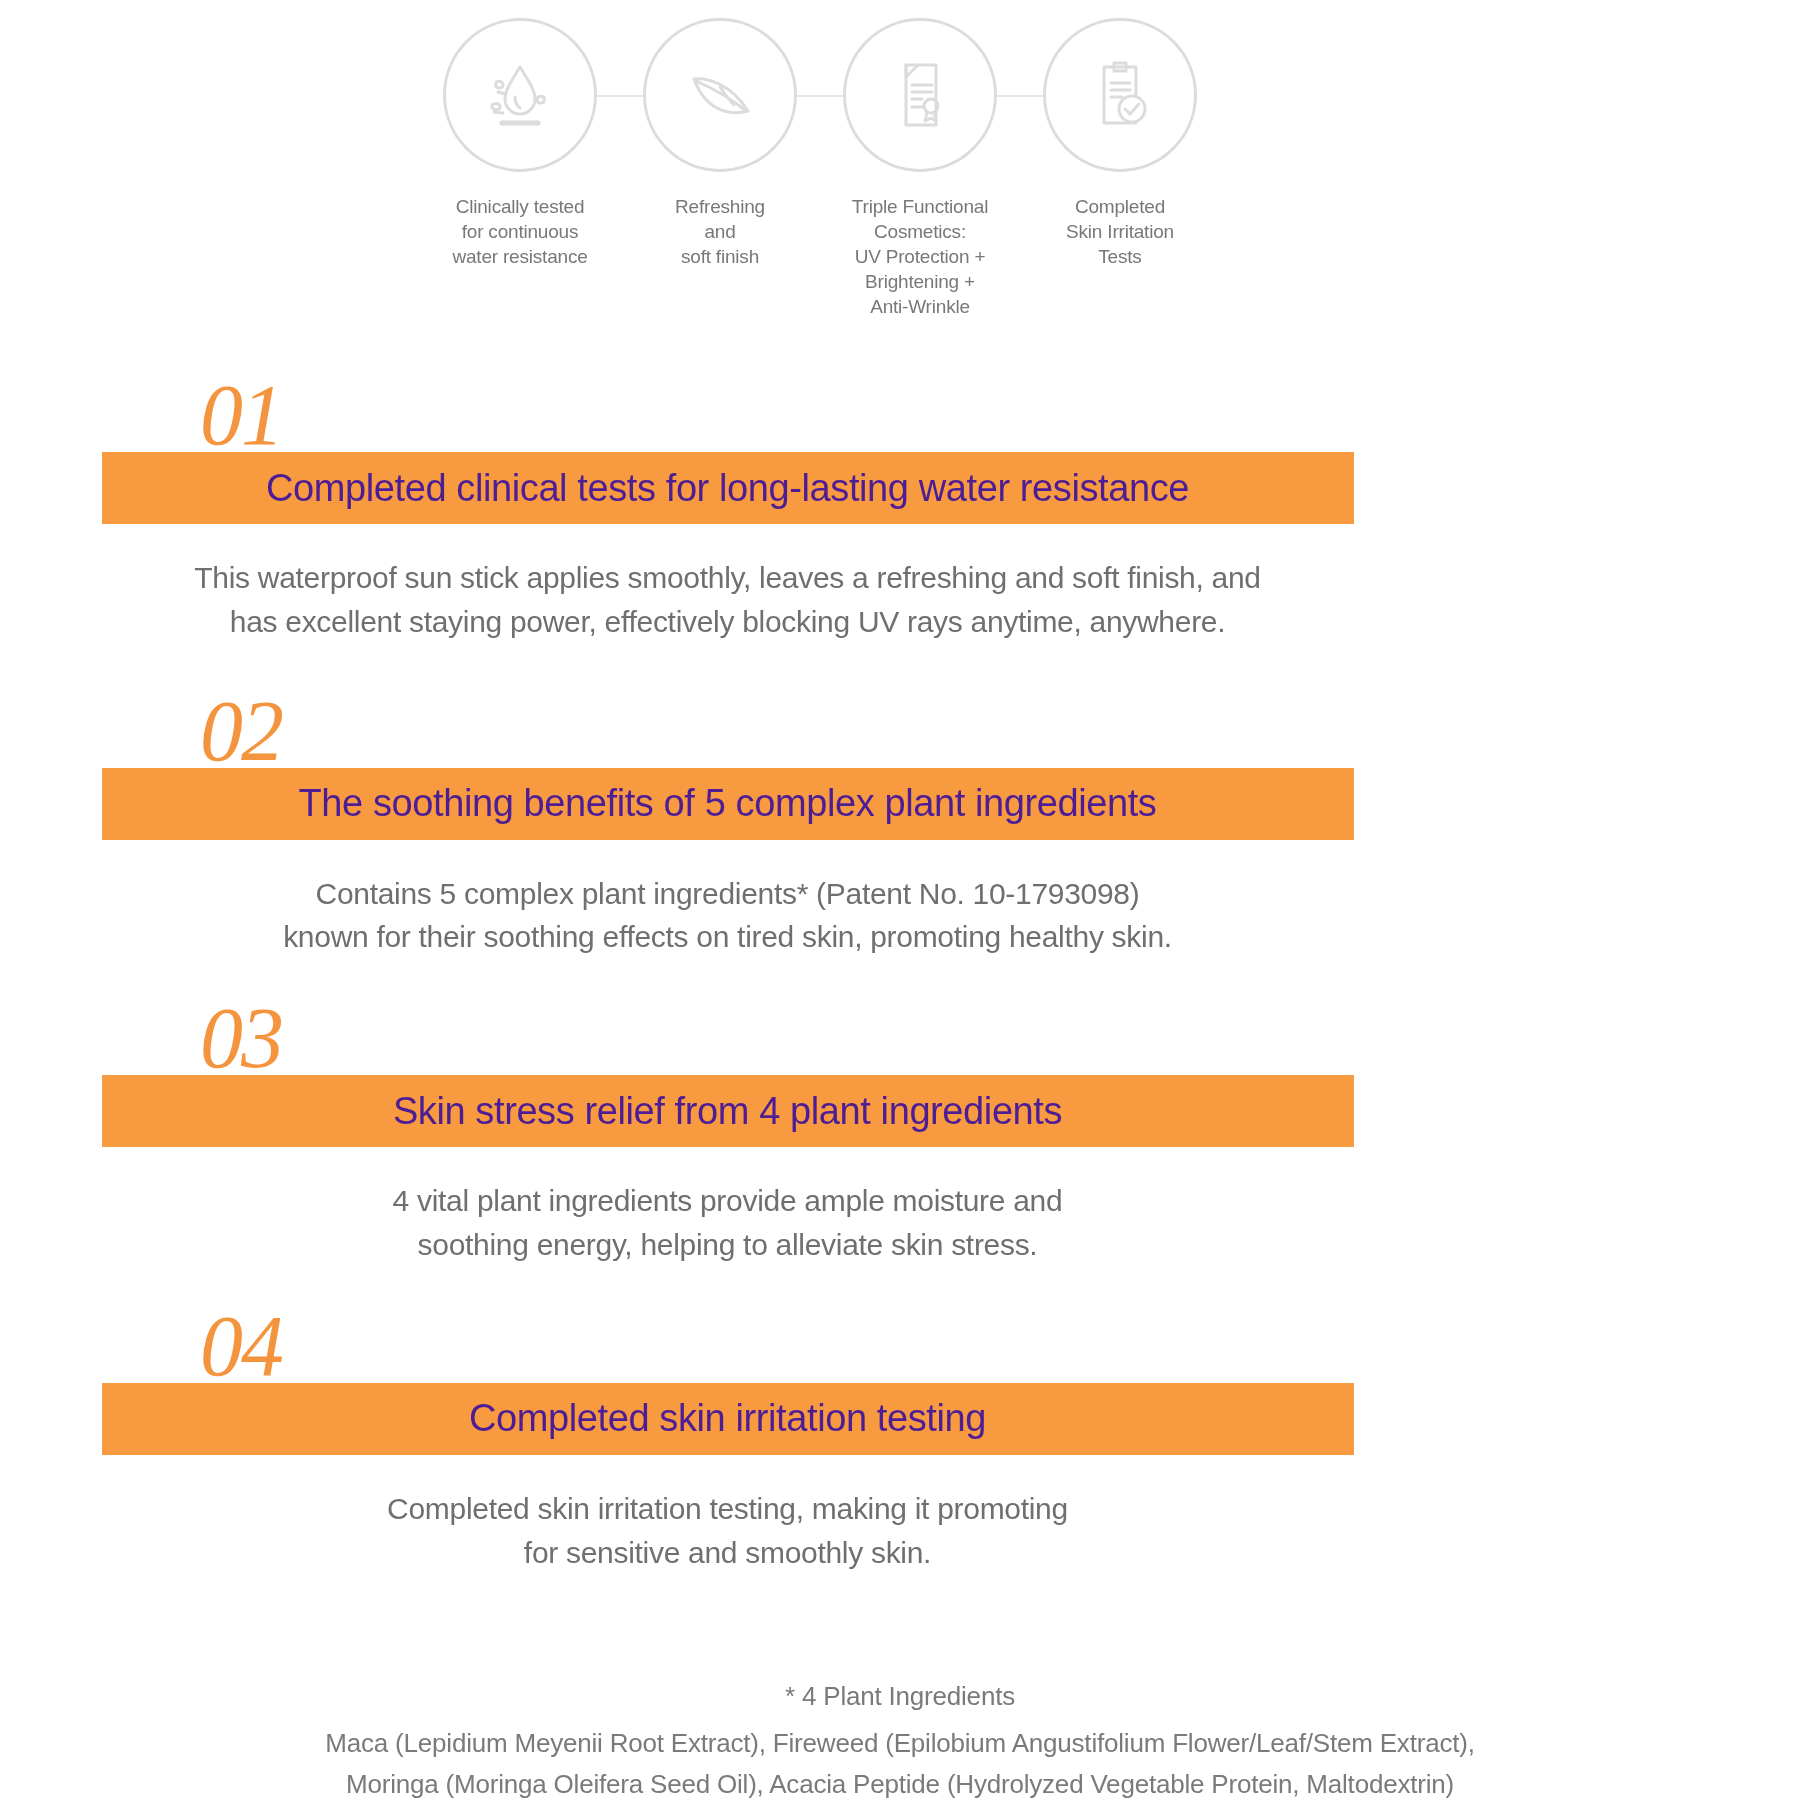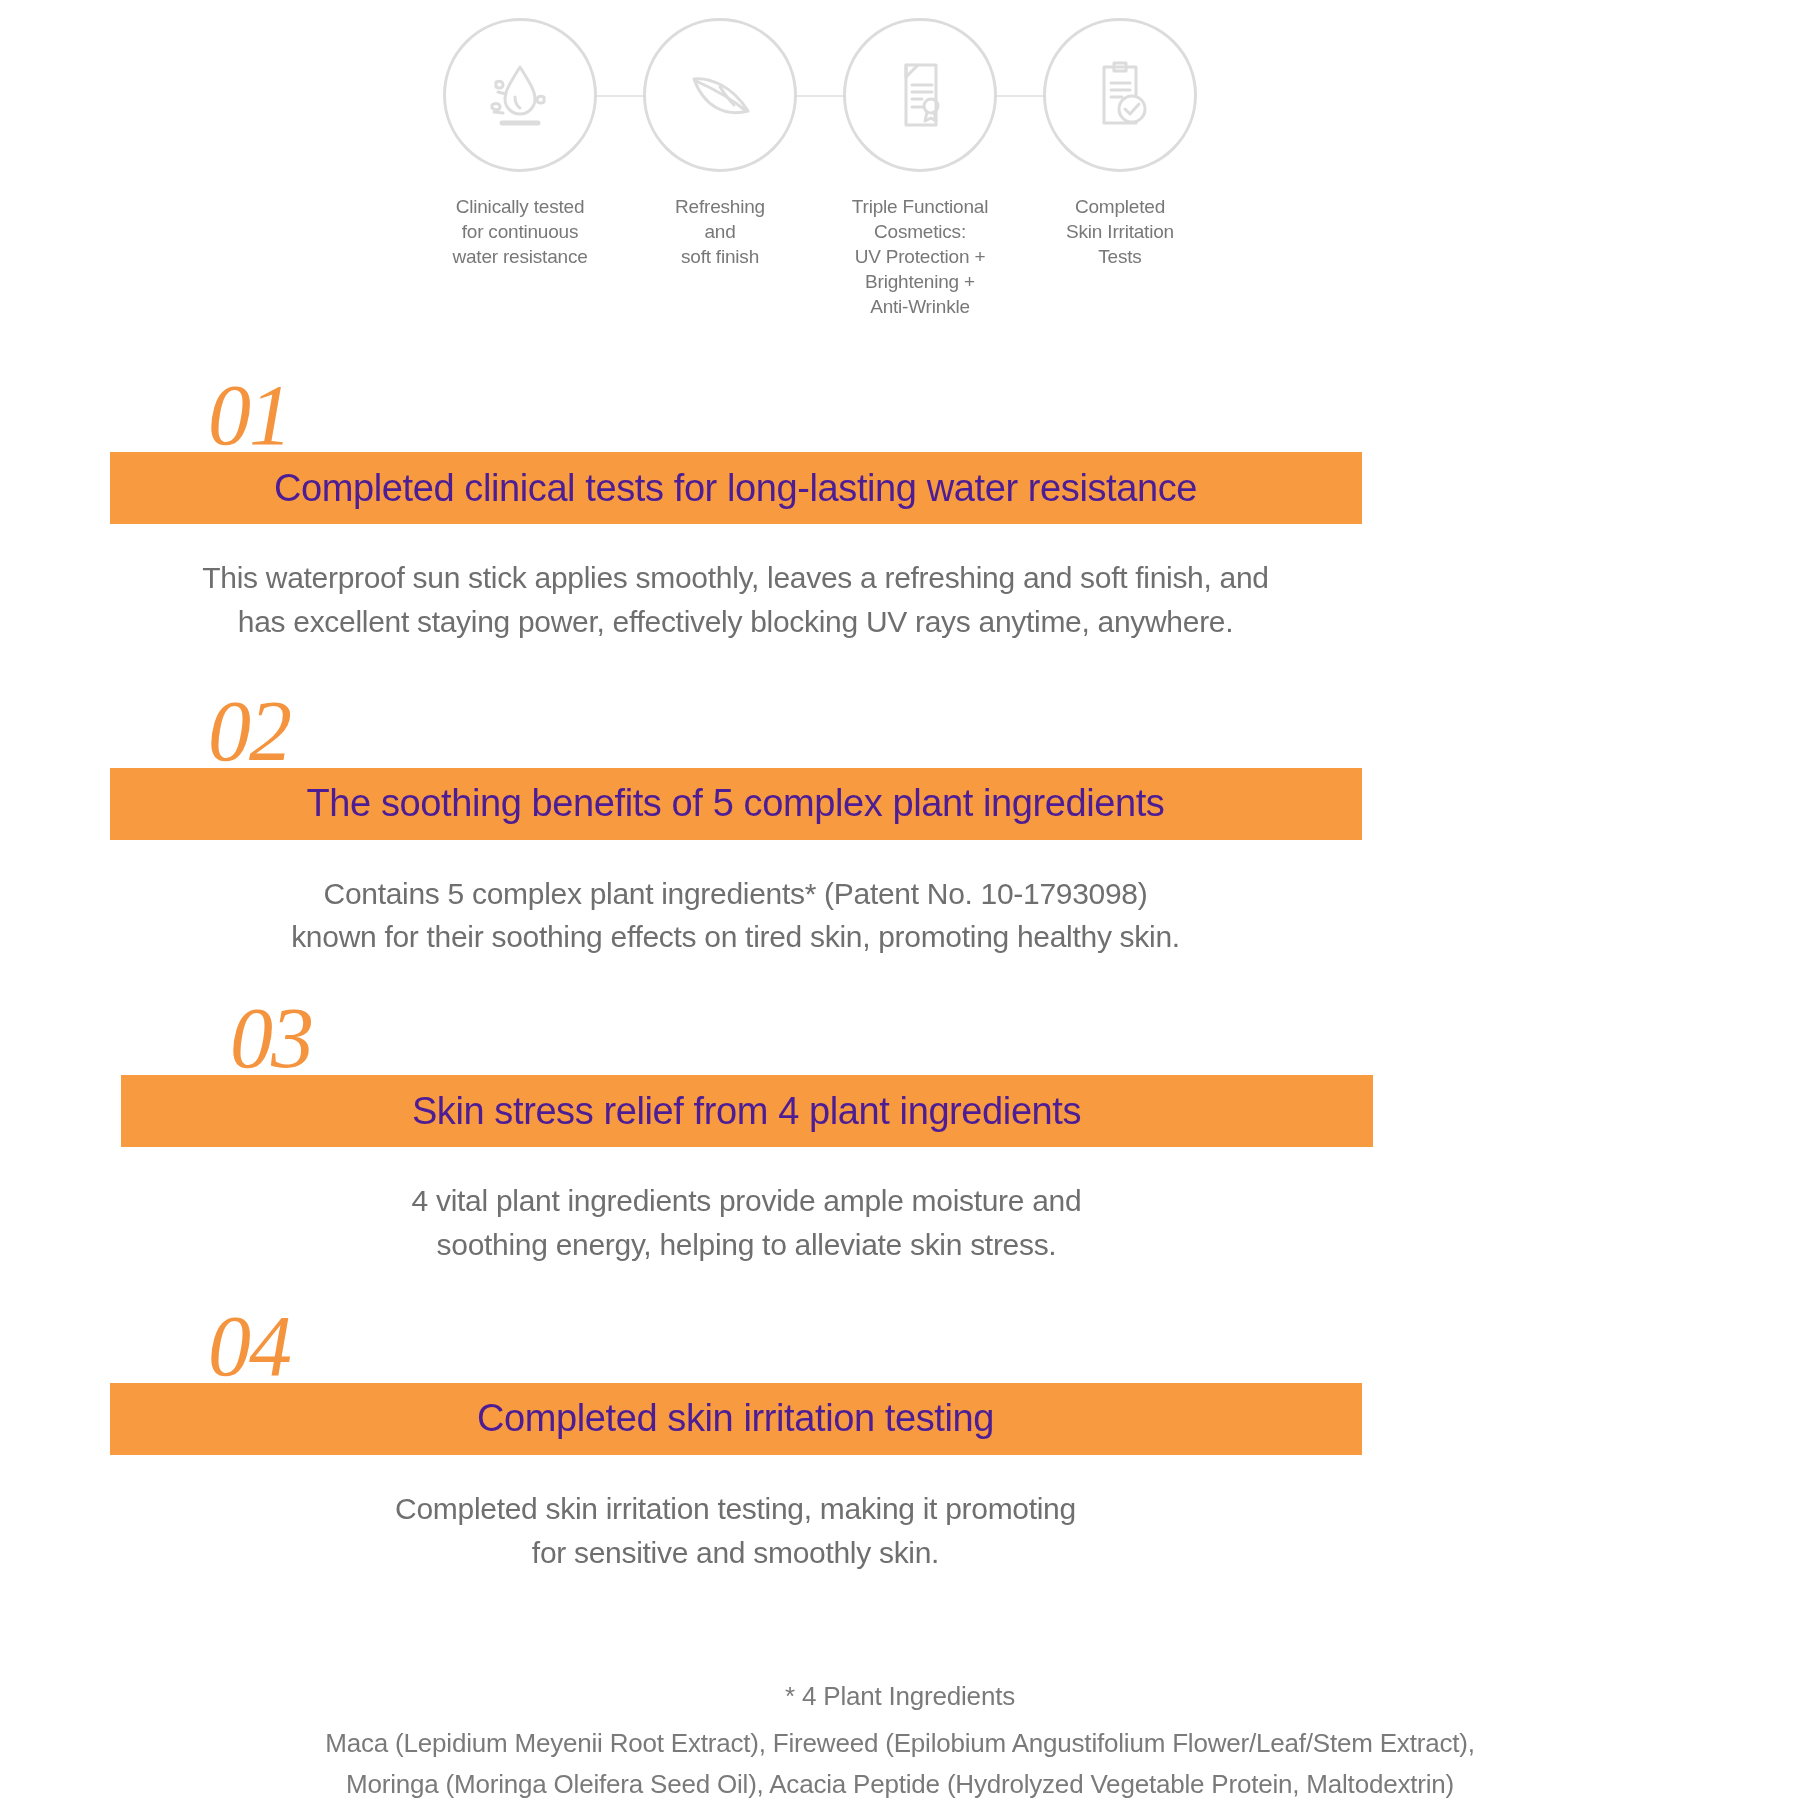--- a/index.html
+++ b/index.html
@@ -70,21 +70,21 @@
     text-align: center;
     letter-spacing: -0.2px;
     width: 210px;
   }
   .icon-caption span { display: block; }
 
   
   .sections {
     position: absolute;
     top: 380px;
-    left: 8px;
+    left: 0;
     width: 1455px;
   }
   .section {
     position: relative;
     margin-bottom: 6px;
   }
   .sec-num {
     font-family: "Liberation Serif", serif;
     font-style: italic;
     font-size: 86px;
@@ -117,21 +117,21 @@
     text-align: center;
     font-size: 30px;
     line-height: 1.46;
     color: #6f6f6f;
     letter-spacing: -0.3px;
   }
   .sec-body span { display: block; }
 
   .sp1 { margin-bottom: 52px; }
   .sp2 { margin-bottom: 44px; }
-  .sp3 { margin-bottom: 44px; padding-left: 22px; }
+  .sp3 { margin-bottom: 44px; }
 
   
   .footnote {
     position: absolute;
     top: 1676px;
     left: 0;
     width: 1800px;
     text-align: center;
     font-size: 26px;
     line-height: 1.58;

